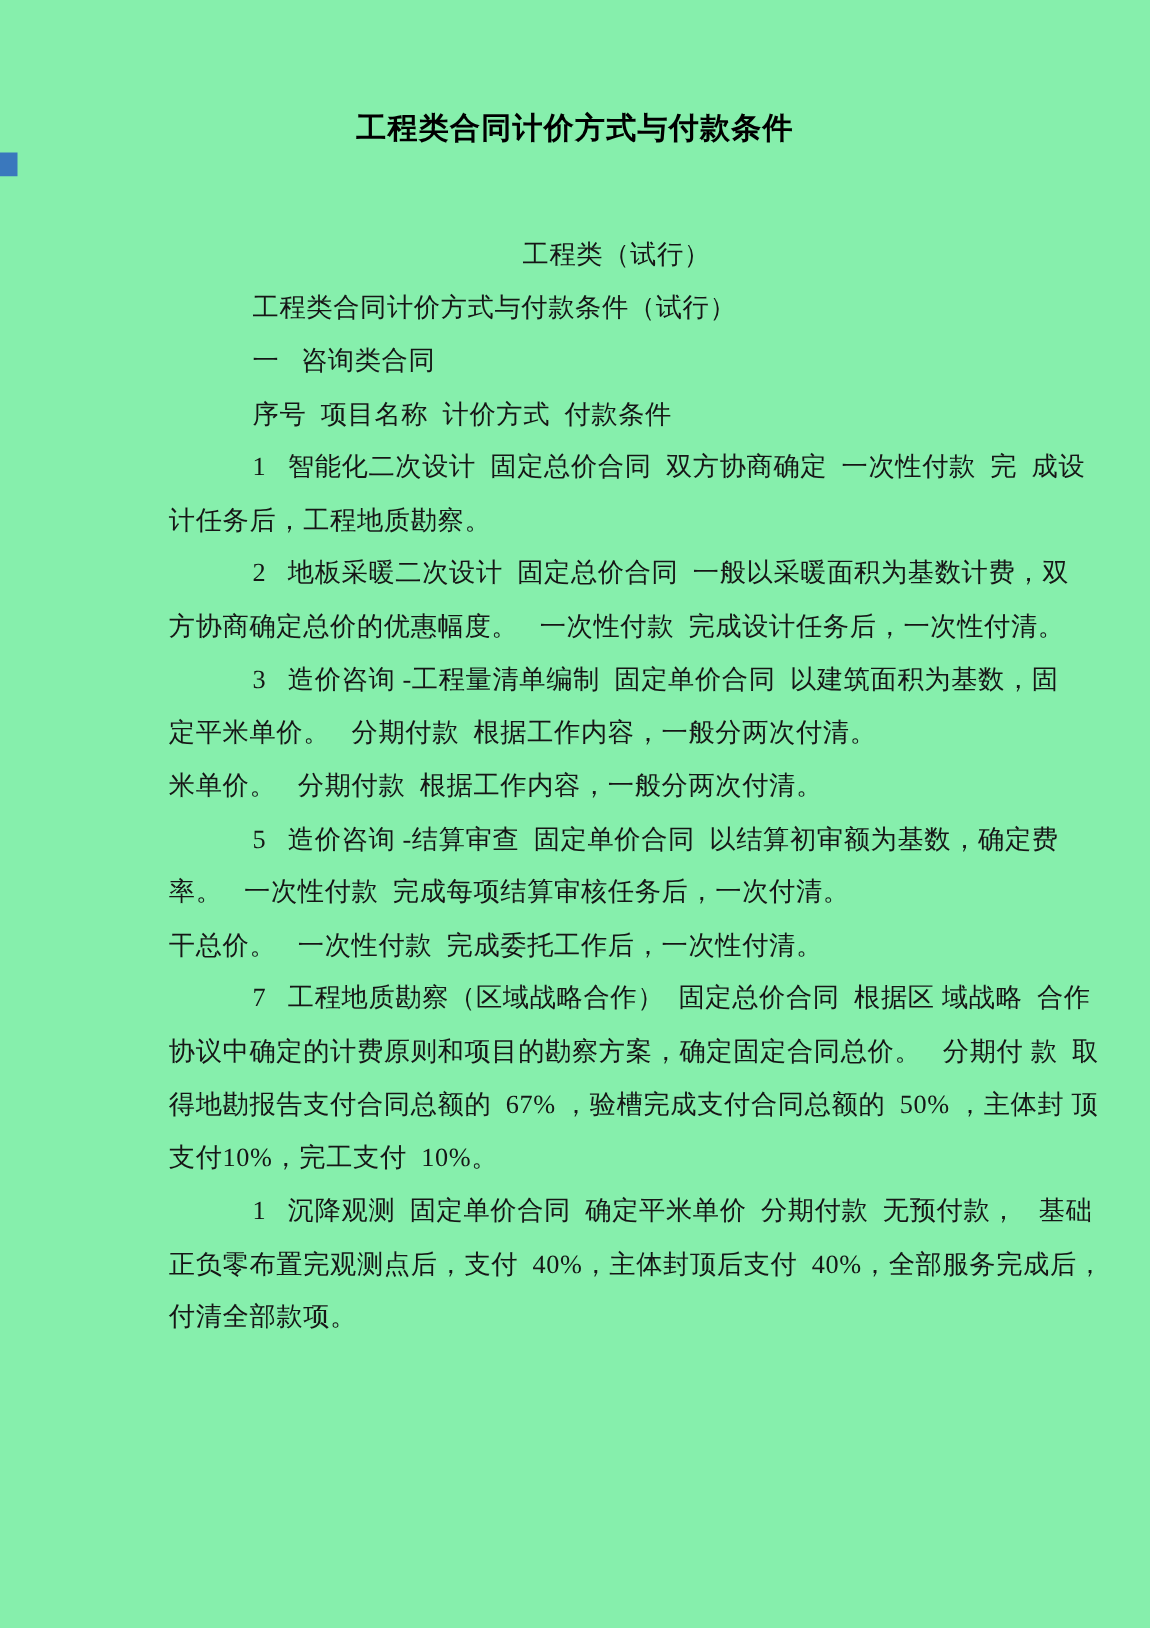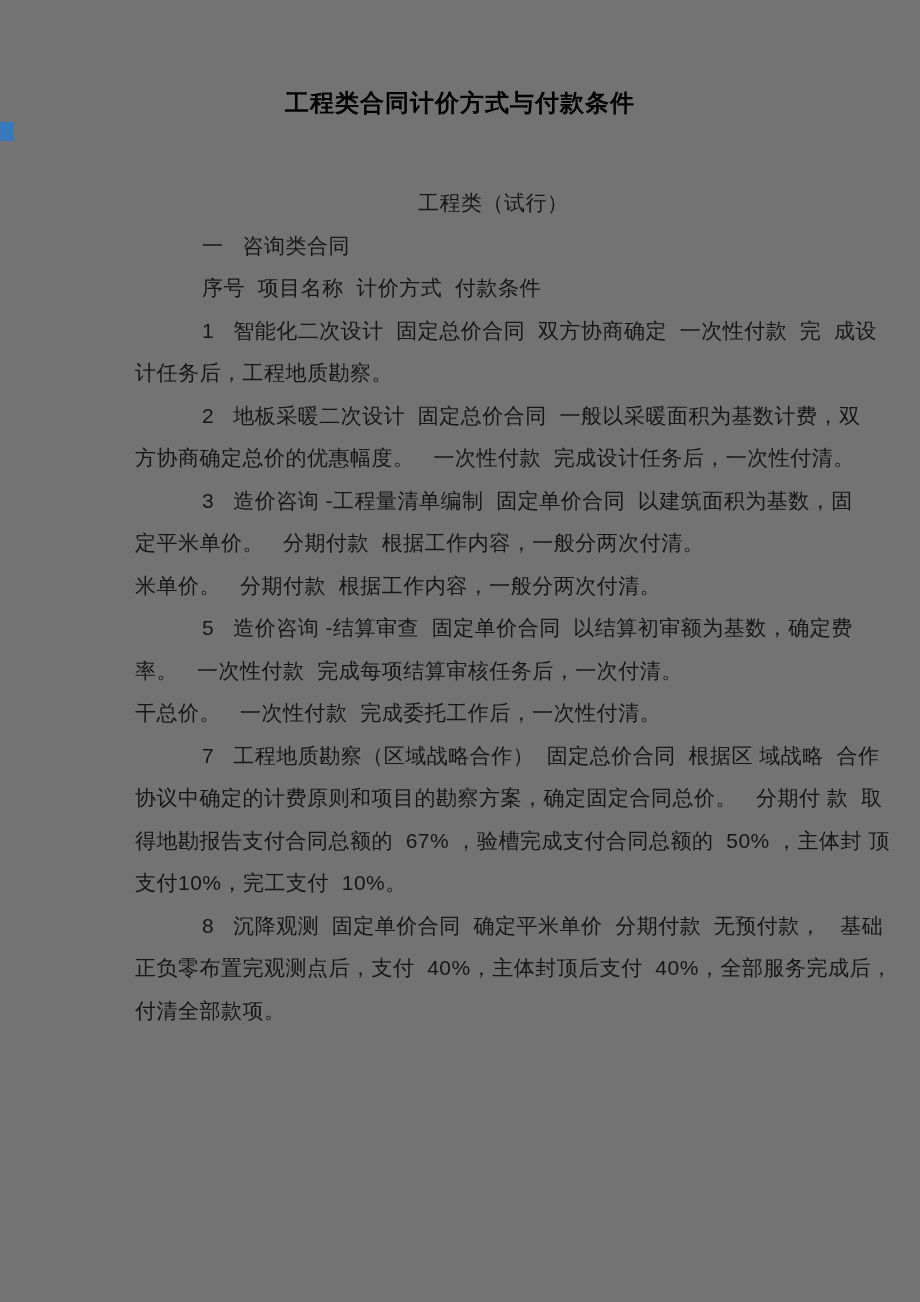--- a/index.html
+++ b/index.html
@@ -1,21 +1,21 @@
 <!DOCTYPE html>
 <html><head>
 <meta charset="utf-8">
 <style>
   html,body{margin:0;padding:0;background:#ffffff;}
   .page{
     position:relative;
     width:920px;height:1302px;
-    background:#737373;
+    background:#86efac;
     overflow:hidden;
-    font-family:Liberation Sans, sans-serif;
+    font-family:Liberation Serif, serif;
     color:#161616;
   }
   .page-marker{
     position:absolute;left:0;top:122px;
     width:14px;height:19px;
   }
   .doc-title{
     position:absolute;top:88px;left:0;width:100%;
     margin:0;
     text-align:center;
@@ -39,33 +39,34 @@
   .ind-deep{padding-left:283px;}
 </style>
 </head>
 <body>
 
 <div class="page">
   <div class="page-marker" style="background: rgb(58, 120, 189);"></div>
   <h1 class="doc-title">工程类合同计价方式与付款条件</h1>
   <div class="content">
       <div class="line ind-deep">工程类（试行）</div>
+      <div class="line ind-item">工程类合同计价方式与付款条件（试行）</div>
       <div class="line ind-item">一   咨询类合同</div>
       <div class="line ind-item">序号  项目名称  计价方式  付款条件</div>
       <div class="line ind-item">1   智能化二次设计  固定总价合同  双方协商确定  一次性付款  完  成设</div>
       <div class="line ind-none">计任务后，工程地质勘察。</div>
       <div class="line ind-item">2   地板采暖二次设计  固定总价合同  一般以采暖面积为基数计费，双</div>
       <div class="line ind-none">方协商确定总价的优惠幅度。   一次性付款  完成设计任务后，一次性付清。</div>
       <div class="line ind-item">3   造价咨询 -工程量清单编制  固定单价合同  以建筑面积为基数，固</div>
       <div class="line ind-none">定平米单价。   分期付款  根据工作内容，一般分两次付清。</div>
       <div class="line ind-none">米单价。   分期付款  根据工作内容，一般分两次付清。</div>
       <div class="line ind-item">5   造价咨询 -结算审查  固定单价合同  以结算初审额为基数，确定费</div>
       <div class="line ind-none">率。   一次性付款  完成每项结算审核任务后，一次付清。</div>
       <div class="line ind-none">干总价。   一次性付款  完成委托工作后，一次性付清。</div>
       <div class="line ind-item">7   工程地质勘察（区域战略合作）  固定总价合同  根据区 域战略  合作</div>
       <div class="line ind-none">协议中确定的计费原则和项目的勘察方案，确定固定合同总价。   分期付 款  取</div>
       <div class="line ind-none">得地勘报告支付合同总额的  67% ，验槽完成支付合同总额的  50% ，主体封 顶</div>
       <div class="line ind-none">支付10%，完工支付  10%。</div>
-      <div class="line ind-item">8   沉降观测  固定单价合同  确定平米单价  分期付款  无预付款，   基础</div>
+      <div class="line ind-item">1   沉降观测  固定单价合同  确定平米单价  分期付款  无预付款，   基础</div>
       <div class="line ind-none">正负零布置完观测点后，支付  40%，主体封顶后支付  40%，全部服务完成后，</div>
       <div class="line ind-none">付清全部款项。</div>
     </div>
 </div>
 
 </body></html>

